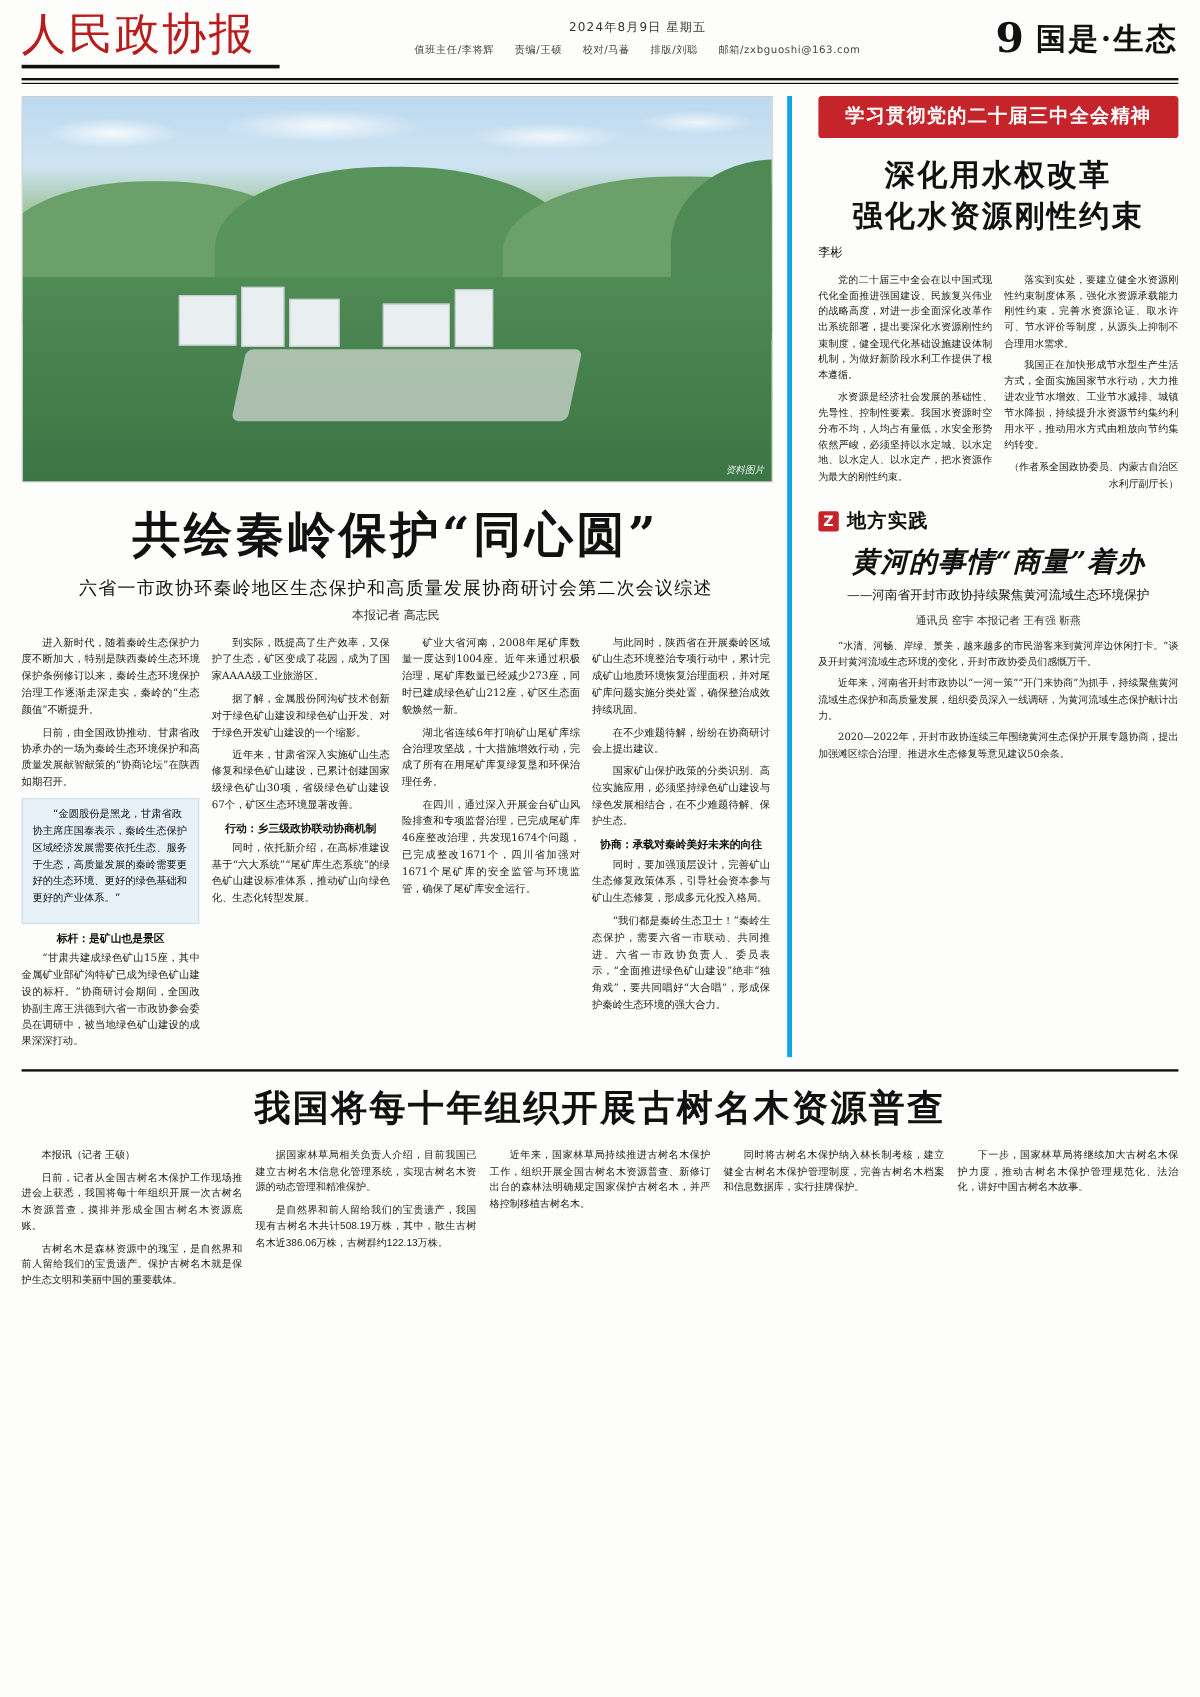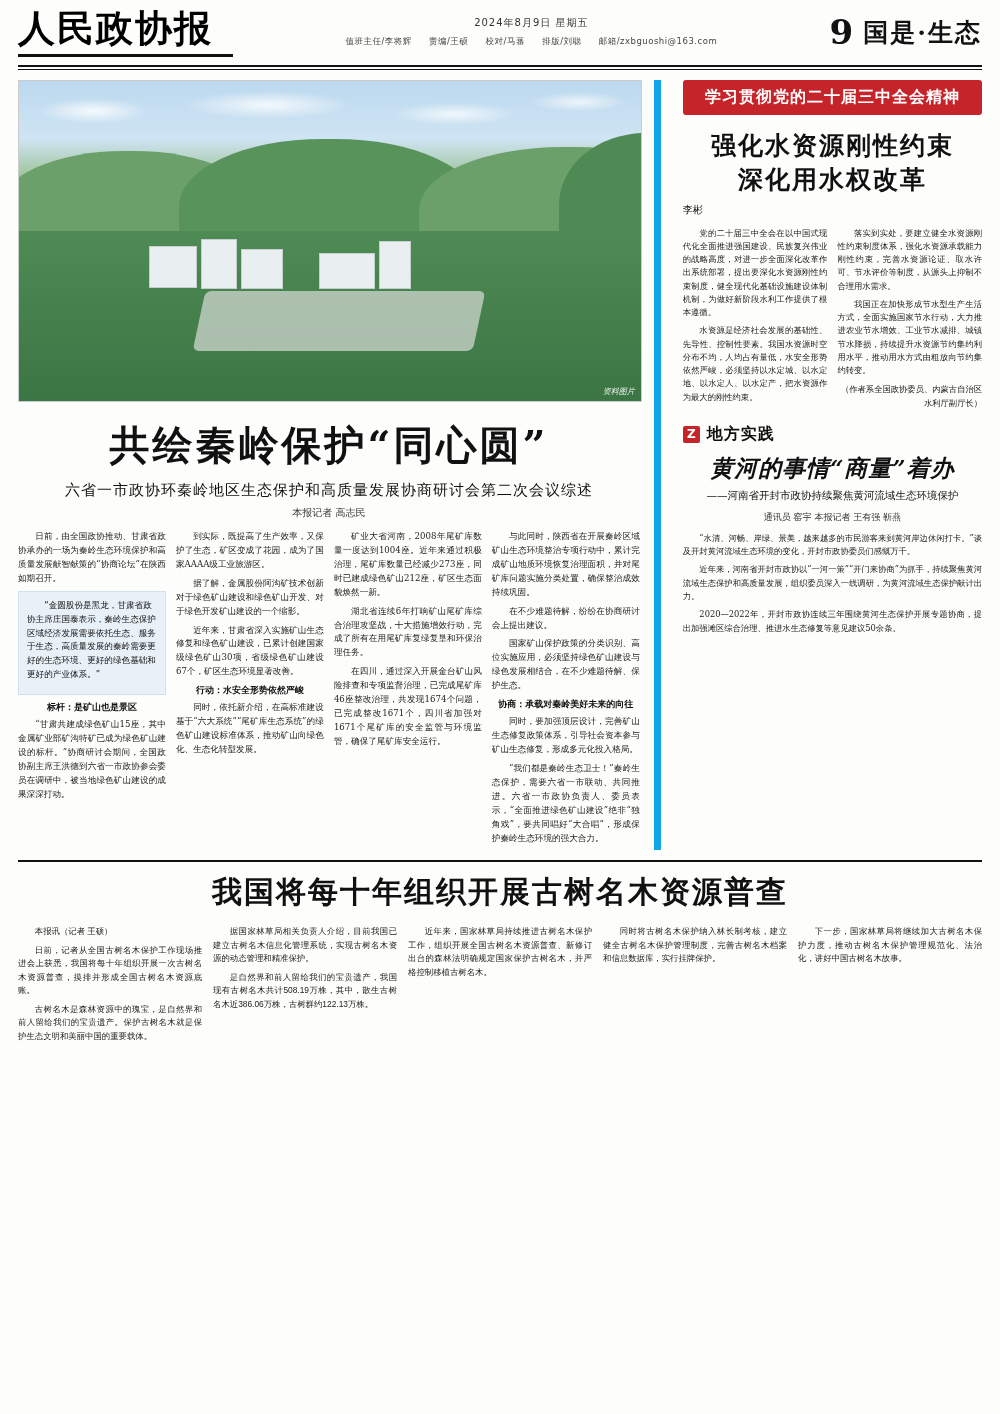--- a/index.html
+++ b/index.html
@@ -11,38 +11,38 @@
     position:relative;
     overflow:hidden;
   }
   .page{width:1000px;height:1414px;position:relative;box-sizing:border-box;padding:0 18px;}
 
   
   .masthead{display:flex;align-items:flex-start;justify-content:space-between;padding:10px 0 6px 0;}
   .mast-left{display:flex;flex-direction:column;}
   .mast-title{
     font-family:"DejaVu Serif","Liberation Serif",serif;
-    font-weight:bold;font-size:37px;letter-spacing:2px;color:#000000;line-height:1;
+    font-weight:normal;font-size:37px;letter-spacing:2px;color:#b91c1c;line-height:1;
   }
   .mast-rule{width:215px;height:3px;background:#111;margin-top:7px;}
   .mast-mid{flex:1;text-align:center;padding-top:6px;}
   .mast-date{font-size:10px;color:#333;margin-bottom:6px;letter-spacing:1px;}
   .mast-credits{font-size:8.5px;color:#444;letter-spacing:.5px;}
   .mast-credits span{margin:0 7px;}
   .mast-right{display:flex;align-items:center;gap:10px;padding-top:2px;}
   .page-num{font-family:"DejaVu Serif","Liberation Serif",serif;font-size:34px;font-weight:bold;}
   .section-name{font-family:"DejaVu Serif","Liberation Serif",serif;font-size:25px;font-weight:bold;letter-spacing:2px;}
 
   .top-rule{height:2px;background:#111;margin:2px 0 0 0;}
   .top-rule2{height:1px;background:#111;margin-top:2px;}
 
   
   .body-grid{display:flex;gap:14px;margin-top:10px;}
   .col-left{width:640px;}
-  .col-right{width:308px;border-left:7px solid #0ea5e9;padding-left:22px;}
+  .col-right{width:308px;border-left:4px solid #0ea5e9;padding-left:22px;}
 
   
   .photo{
     width:100%;height:320px;border:1px solid #ccc;position:relative;overflow:hidden;
     background:linear-gradient(#bcd9ef 0%,#cfe4f3 18%,#9ec49a 30%,#6ea565 52%,#4d8b52 72%,#3c7a46 100%);
     font-style:italic;
   }
   .sky-clouds{position:absolute;top:6px;left:0;width:100%;height:60px;
     background:
       radial-gradient(ellipse 80px 18px at 12% 40%,rgba(255,255,255,.85),transparent 70%),
@@ -170,38 +170,39 @@
       </div>
 
       <div class="headline">共绘秦岭保护“同心圆”</div>
       <div class="subhead">六省一市政协环秦岭地区生态保护和高质量发展协商研讨会第二次会议综述</div>
       <div class="byline">本报记者  高志民</div>
 
       <div class="art-cols">
 
         <div class="art-col">
           <div class="txt">
+            <p>进入新时代，随着秦岭生态保护力度不断加大，特别是陕西秦岭生态环境保护条例修订以来，秦岭生态环境保护治理工作逐渐走深走实，秦岭的“生态颜值”不断提升。</p>
             <p>日前，由全国政协推动、甘肃省政协承办的一场为秦岭生态环境保护和高质量发展献智献策的“协商论坛”在陕西如期召开。</p>
           </div>
           <div class="lead-box">
             <p>“金圆股份是黑龙，甘肃省政协主席庄国泰表示，秦岭生态保护区域经济发展需要依托生态、服务于生态，高质量发展的秦岭需要更好的生态环境、更好的绿色基础和更好的产业体系。”</p>
           </div>
           <div class="sub-label">标杆：是矿山也是景区</div>
           <div class="txt">
             <p>“甘肃共建成绿色矿山15座，其中金属矿业部矿沟特矿已成为绿色矿山建设的标杆。”协商研讨会期间，全国政协副主席王洪德到六省一市政协参会委员在调研中，被当地绿色矿山建设的成果深深打动。</p>
           </div>
         </div>
 
         <div class="art-col">
           <div class="txt">
             <p>到实际，既提高了生产效率，又保护了生态，矿区变成了花园，成为了国家AAAA级工业旅游区。</p>
             <p>据了解，金属股份阿沟矿技术创新对于绿色矿山建设和绿色矿山开发、对于绿色开发矿山建设的一个缩影。</p>
             <p>近年来，甘肃省深入实施矿山生态修复和绿色矿山建设，已累计创建国家级绿色矿山30项，省级绿色矿山建设67个，矿区生态环境显著改善。</p>
           </div>
-          <div class="sub-label">行动：水安全形势依然严峻</div>
+          <div class="sub-label">行动：乡三级政协联动协商机制</div>
           <div class="txt">
             <p>同时，依托新介绍，在高标准建设基于“六大系统”“尾矿库生态系统”的绿色矿山建设标准体系，推动矿山向绿色化、生态化转型发展。</p>
           </div>
         </div>
 
         <div class="art-col">
           <div class="txt">
             <p>矿业大省河南，2008年尾矿库数量一度达到1004座。近年来通过积极治理，尾矿库数量已经减少273座，同时已建成绿色矿山212座，矿区生态面貌焕然一新。</p>
             <p>湖北省连续6年打响矿山尾矿库综合治理攻坚战，十大措施增效行动，完成了所有在用尾矿库复绿复垦和环保治理任务。</p>
             <p>在四川，通过深入开展金台矿山风险排查和专项监督治理，已完成尾矿库46座整改治理，共发现1674个问题，已完成整改1671个，四川省加强对1671个尾矿库的安全监管与环境监管，确保了尾矿库安全运行。</p>
@@ -220,22 +221,22 @@
             <p>“我们都是秦岭生态卫士！”秦岭生态保护，需要六省一市联动、共同推进。六省一市政协负责人、委员表示，“全面推进绿色矿山建设”绝非“独角戏”，要共同唱好“大合唱”，形成保护秦岭生态环境的强大合力。</p>
           </div>
         </div>
 
       </div>
     </div>
 
     <div class="col-right">
       <div class="banner">学习贯彻党的二十届三中全会精神</div>
       <div class="r-title">
+        <div>深化用水权改革</div>
         <div>强化水资源刚性约束</div>
-        <div>深化用水权改革</div>
       </div>
       <div class="r-author">李彬</div>
 
       <div class="r-cols">
         <div class="r-col vtxt">
           <p>党的二十届三中全会在以中国式现代化全面推进强国建设、民族复兴伟业的战略高度，对进一步全面深化改革作出系统部署，提出要深化水资源刚性约束制度，健全现代化基础设施建设体制机制，为做好新阶段水利工作提供了根本遵循。</p>
           <p>水资源是经济社会发展的基础性、先导性、控制性要素。我国水资源时空分布不均，人均占有量低，水安全形势依然严峻，必须坚持以水定城、以水定地、以水定人、以水定产，把水资源作为最大的刚性约束。</p>
         </div>
         <div class="r-col vtxt">
           <p>落实到实处，要建立健全水资源刚性约束制度体系，强化水资源承载能力刚性约束，完善水资源论证、取水许可、节水评价等制度，从源头上抑制不合理用水需求。</p>

